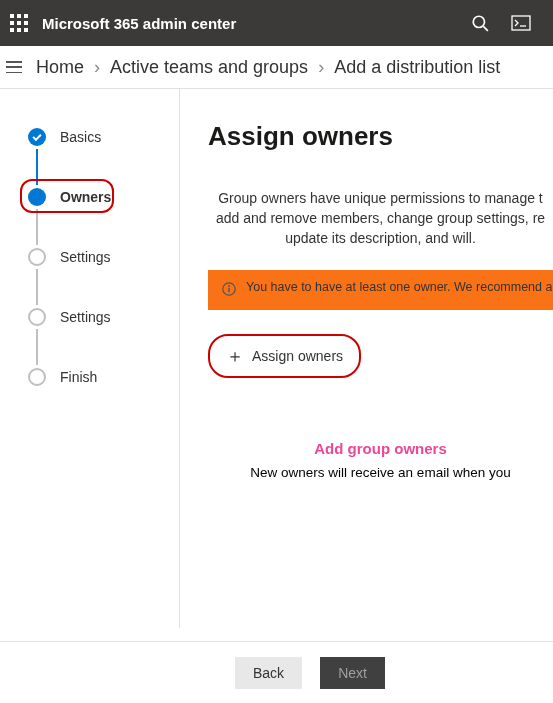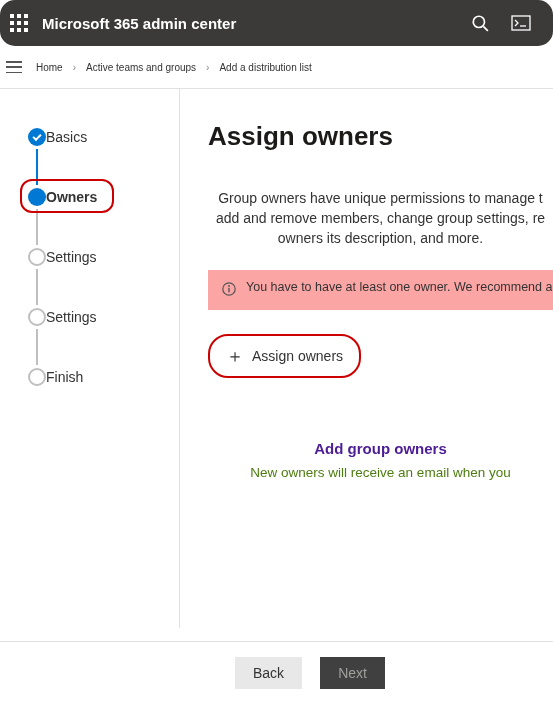--- a/index.html
+++ b/index.html
@@ -1,47 +1,47 @@
 <!DOCTYPE html>
 <html><head>
   <meta charset="utf-8">
   <style>
     * { margin:0; padding:0; box-sizing:border-box; font-family:"Segoe UI",Arial,sans-serif; }
     body { width:553px; height:703px; background:#fff; overflow:hidden; position:relative; }
-    .topbar { height:46px; background:#3b3a39; display:flex; align-items:center; color:#fff; padding:12px 10px;border-radius:15px; }
+    .topbar { height:46px; background:#3b3a39; display:flex; align-items:center; color:#fff; padding:12px 10px; }
     .waffle { width:18px; height:18px; display:grid; grid-template-columns:repeat(3,4px); grid-template-rows:repeat(3,4px); gap:3px; margin-right:14px; }
     .waffle span { background:#fff; width:4px; height:4px; }
     .topbar-title { font-size:15px; font-weight:600; flex:1; }
     .topbar-icons { display:flex; gap:22px; align-items:center; padding-right:12px; }
-    .breadcrumb { height:42px; display:flex; align-items:center; gap:10px; padding-left:6px; font-size:10px; color:#333; border-bottom:0; }
+    .breadcrumb { height:42px; display:flex; align-items:center; gap:10px; padding-left:6px; font-size:18px; color:#333; border-bottom:0; }
     .hamburger { width:16px; height:12px; display:flex; flex-direction:column; justify-content:space-between; margin-right:4px; }
     .hamburger span { height:1.5px; background:#555; }
     .chev { color:#888; }
     .content { display:flex; height:540px; border-top:1px solid #e1e1e1; }
     .sidebar { width:180px; border-right:1px solid #e1e1e1; padding:36px 0 0 28px; }
-    .step { display:flex; align-items:center; position:relative; height:24px; margin-bottom:36px; }
+    .step { display:flex; align-items:center; gap:14px; position:relative; height:24px; margin-bottom:36px; }
     .step-circle { width:18px; height:18px; border-radius:50%; display:flex; align-items:center; justify-content:center; flex-shrink:0; position:relative; z-index:1; background:#fff;}
     .step-line { position:absolute; left:36px; top:24px; width:2px; height:36px; background:#bfbfbf; z-index:0; transform:translateX(-28px); }
     .step.completed .step-circle { background:#0078d4; }
     .step.completed .step-line { background:#0078d4; }
     .step.active .step-circle { background:#0078d4; }
     .step.pending .step-circle { border:2px solid #bfbfbf; }
     .step-label { font-size:14px; color:#333; }
     .step.active .step-label { font-weight:600; }
     .step-highlight { position:absolute; left:-8px; top:-6px; width:94px; height:34px; border:2px solid #c00; border-radius:12px; z-index:2; }
     .main { flex:1; padding:32px 0 0 28px; width:370px; overflow:hidden; }
     .page-title { font-size:26px; font-weight:700; color:#1b1a19; margin-bottom:36px; }
     .main p.desc { font-size:14px; color:#333; line-height:20px; margin-bottom:22px; white-space:nowrap; overflow:hidden;text-align:center; }
-    .info-bar { background:#fca5a5; padding:10px 14px 14px 14px; display:flex; gap:10px; align-items:flex-start; font-size:12.5px; color:#333; margin-bottom:24px; white-space:normal; }
+    .info-bar { background:#f97316; padding:10px 14px 14px 14px; display:flex; gap:10px; align-items:flex-start; font-size:12.5px; color:#333; margin-bottom:24px; white-space:normal; }
     .info-bar .line1 { white-space:nowrap; overflow:hidden; }
     .info-icon { flex-shrink:0; margin-top:2px; }
     .assign-btn { display:inline-flex; align-items:center; gap:8px; border:2px solid #c00; border-radius:20px; padding:8px 16px; font-size:14px; color:#333; cursor:pointer; }
     .plus { font-weight:300; font-size:18px; color:#333; }
-    .subhead { text-align:center; font-size:15px; font-weight:600; margin-top:62px; color:#4c1d95; }
-    .subtext { text-align:center; font-size:13.5px; color:#4d7c0f; margin-top:8px; white-space:nowrap; overflow:hidden; }
+    .subhead { text-align:center; font-size:15px; font-weight:600; margin-top:62px; color:#ec4899; }
+    .subtext { text-align:center; font-size:13.5px; color:#000000; margin-top:8px; white-space:nowrap; overflow:hidden; }
     .footer { position:absolute; bottom:0; left:0; width:100%; height:62px; border-top:1px solid #e1e1e1; display:flex; align-items:center; padding-left:235px; gap:18px; }
     .btn { padding:8px 18px; font-size:14px; border:none; cursor:pointer; }
     .btn-back { background:#e8e8e8; color:#333; }
     .btn-next { background:#404040; color:#a19f9d; cursor:not-allowed; }
     .check-mark { width:8px; height:5px; border-left:2px solid #fff; border-bottom:2px solid #fff; transform:rotate(-45deg); margin-top:-2px; }
   </style>
 </head>
 <body>
 
 <div class="topbar">
@@ -112,21 +112,21 @@
       <div class="step-circle"></div>
       <span class="step-label">Finish</span>
     </div>
   </div>
 
   <div class="main">
     <h1 class="page-title">Assign owners</h1>
     <p class="desc">
       <span>Group owners have unique permissions to manage t</span><br>
       <span>add and remove members, change group settings, re</span><br>
-      <span>owners its description, and more.</span>
+      <span>update its description, and will.</span>
     </p>
     <div class="info-bar">
       <svg class="info-icon" width="14" height="14" viewBox="0 0 14 14">
           <circle cx="7" cy="7" r="6.2" stroke="#555" stroke-width="1.2" fill="none"></circle>
           <circle cx="7" cy="4" r="0.9" fill="#555"></circle>
           <rect x="6.3" y="5.8" width="1.4" height="4.5" fill="#555"></rect>
         </svg>
       <div>
         <div class="line1">You have to have at least one owner. We recommend a</div>
       </div>

